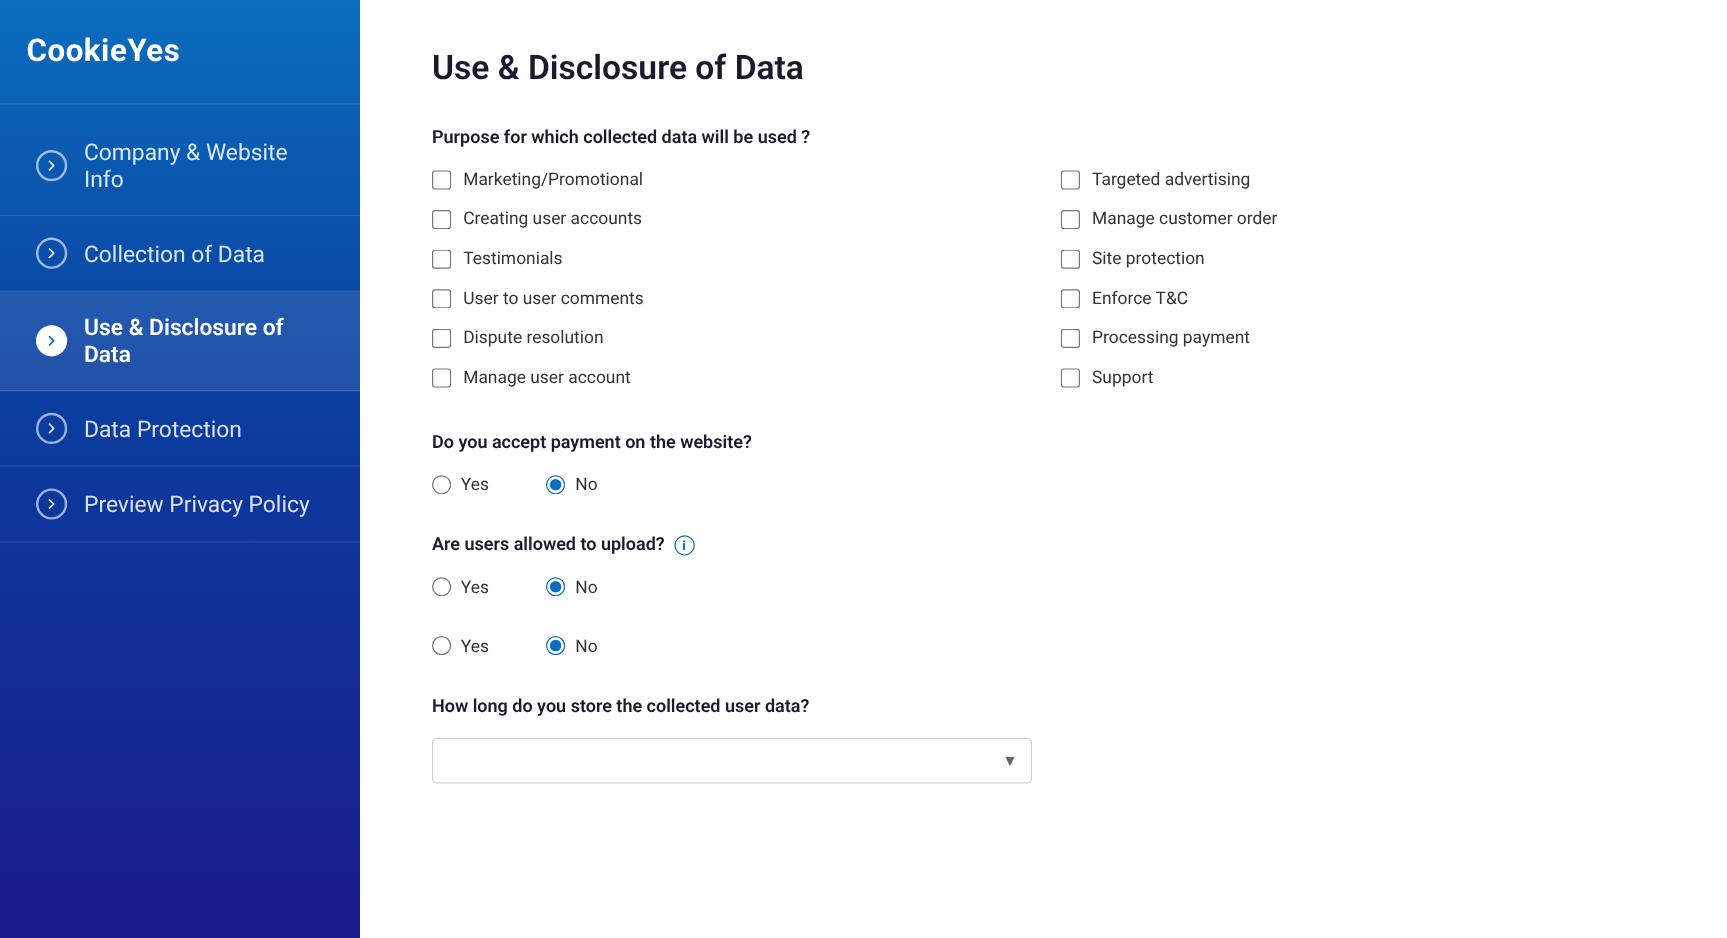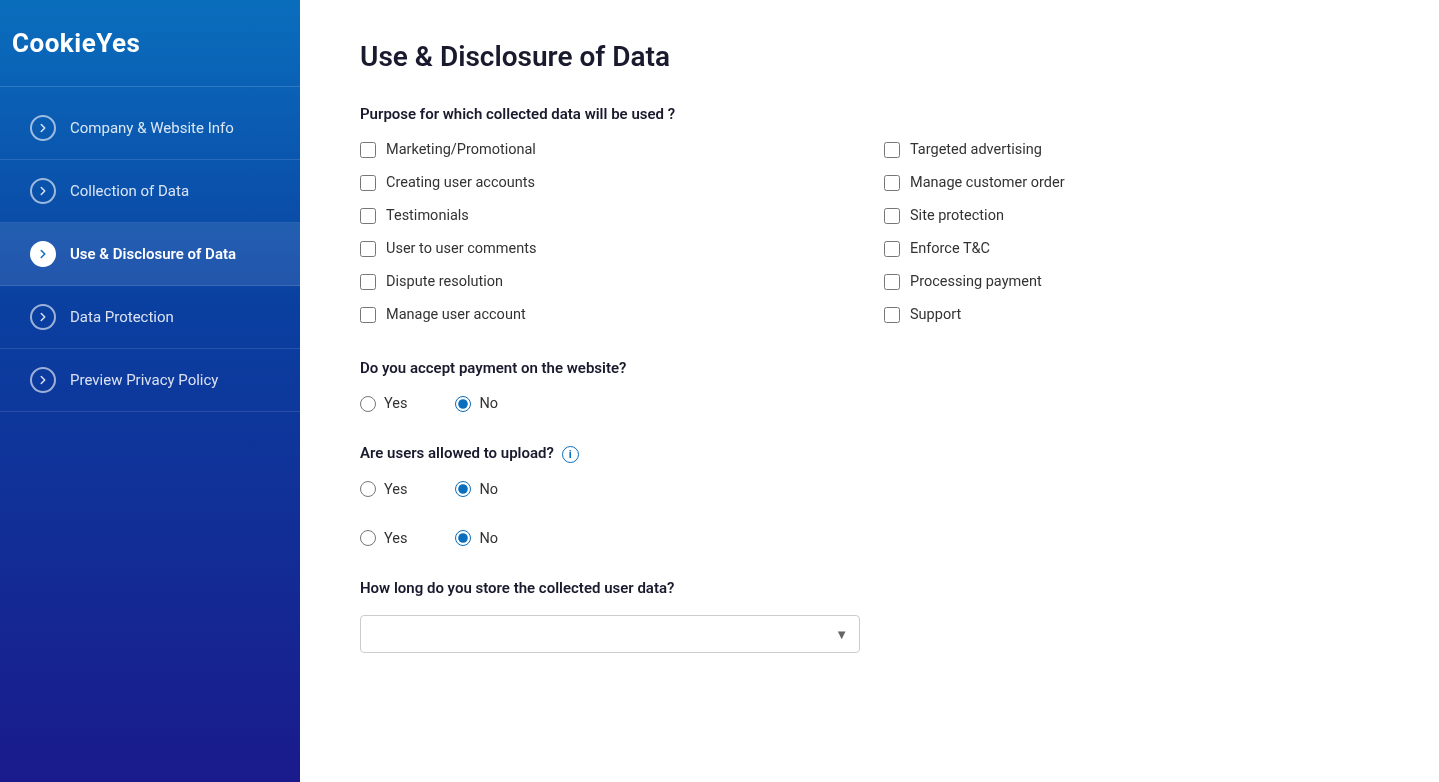--- a/index.html
+++ b/index.html
@@ -10,41 +10,41 @@
       width: 300px;
       min-width: 300px;
       background: linear-gradient(180deg, #0a6ebd 0%, #0a3fa0 40%, #1a1a8c 100%);
       display: flex;
       flex-direction: column;
       padding: 0;
       height: 100vh;
       overflow-y: auto;
     }
     .sidebar-logo {
-      padding: 28px 30px 28px 12px;
+      padding: 28px 30px 28px 22px;
       border-bottom: 1px solid rgba(255,255,255,0.15);
     }
     .logo-text {
       color: white;
       font-size: 26px;
       font-weight: 700;
       letter-spacing: 0.5px;
     }
     .sidebar-nav {
       padding: 10px 0;
     }
     .nav-item {
       display: flex;
       align-items: center;
       gap: 14px;
       padding: 18px 30px;
       cursor: pointer;
       border-bottom: 1px solid rgba(255,255,255,0.12);
       color: rgba(255,255,255,0.85);
-      font-size: 15px;
+      font-size: 19px;
       font-weight: 400;
       transition: background 0.15s;
       text-decoration: none;
     }
     .nav-item.active {
       color: #fff;
       font-weight: 600;
       background: rgba(255,255,255,0.1);
     }
     .nav-icon {

